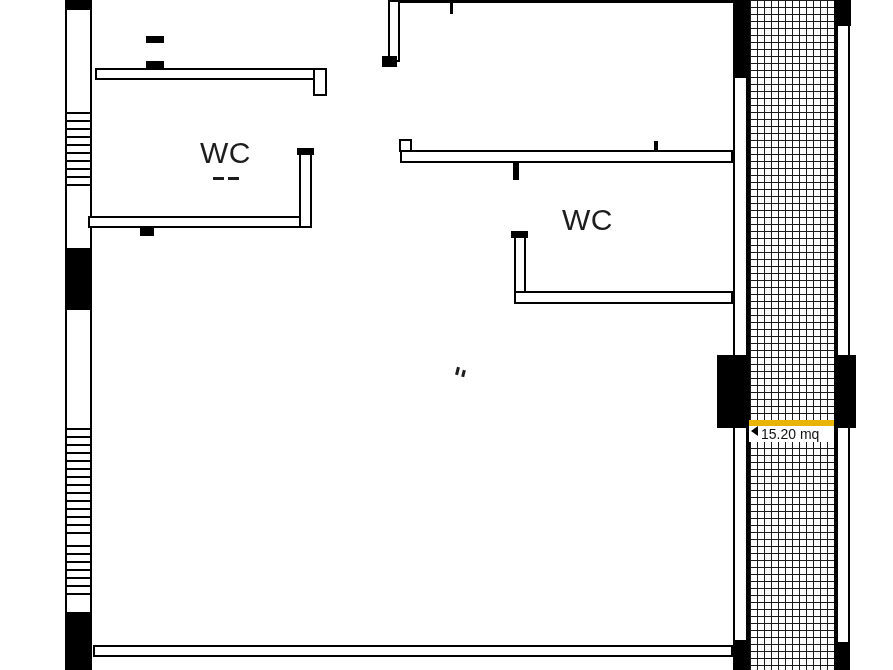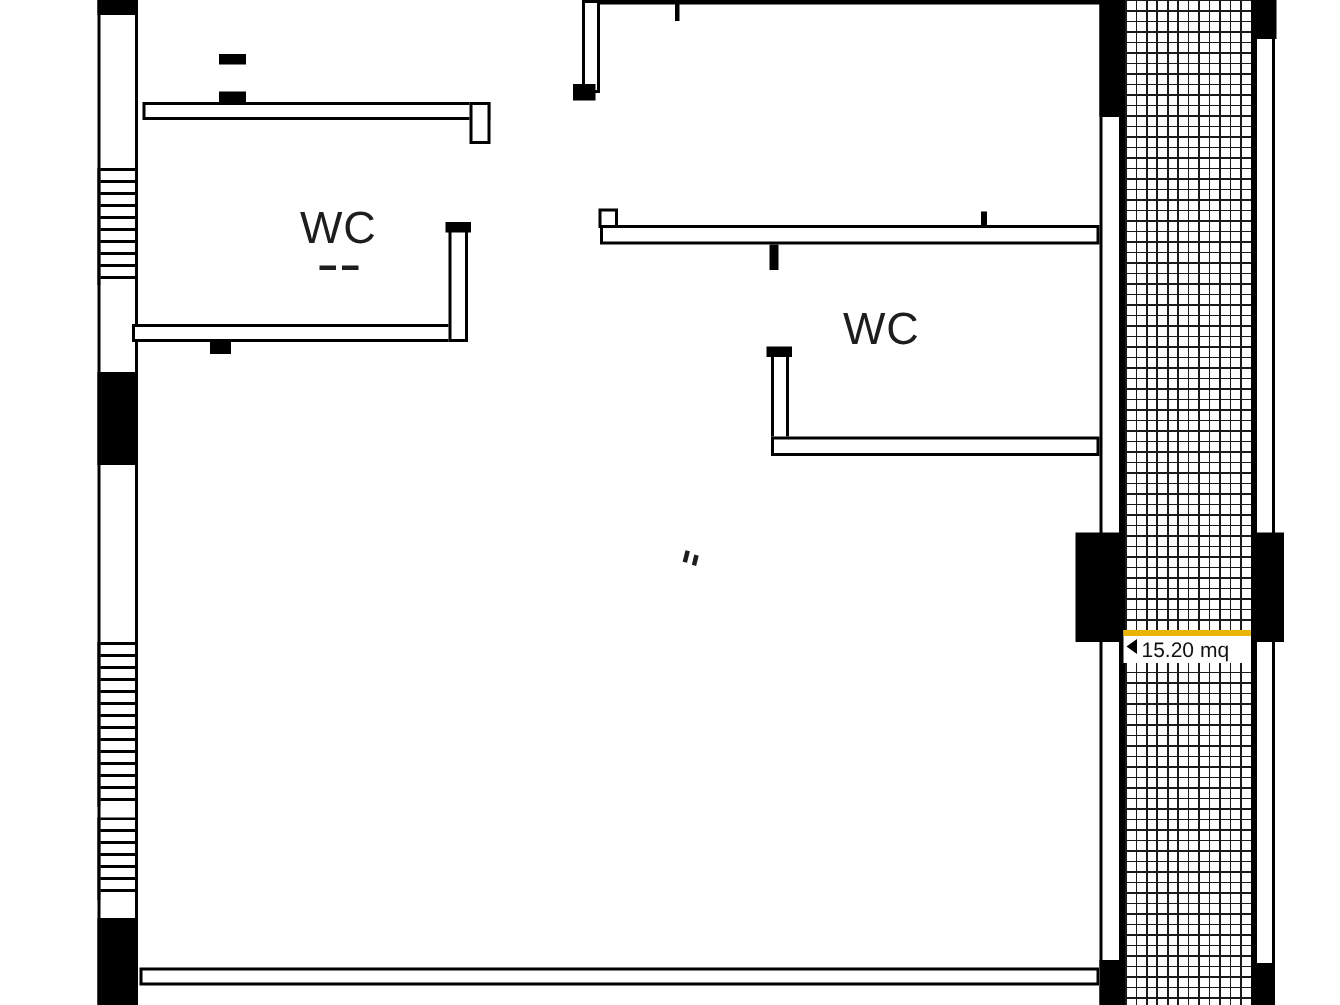--- a/index.html
+++ b/index.html
@@ -16,21 +16,21 @@
   }
   .hatch {
     background-color:#fff;
     border-left:2px solid #000; border-right:2px solid #000;
     background-image:
       repeating-linear-gradient(to right, #1a1a1a 0, #1a1a1a 1px, transparent 1px, transparent 7px),
       repeating-linear-gradient(to bottom, #1a1a1a 0, #1a1a1a 1px, transparent 1px, transparent 7px);
   }
   .room-label { color:#1d1d1d; font-size:30px; letter-spacing:.5px; white-space:nowrap; }
   .area-label {
-    background:#fff; border-top:4px solid #eab308; color:#111;
+    background:#fff; border-top:6px solid #eab308; color:#111;
     font-size:14px; display:flex; align-items:center; padding-left:12px; white-space:nowrap;
   }
   .tickL { width:0; height:0; border-top:5px solid transparent; border-bottom:5px solid transparent; border-right:7px solid #000; }
   .dash { background:#1d1d1d; }
   .pen { background:#1d1d1d; }
 </style>
 </head>
 <body>
 
 <div class="canvas">

